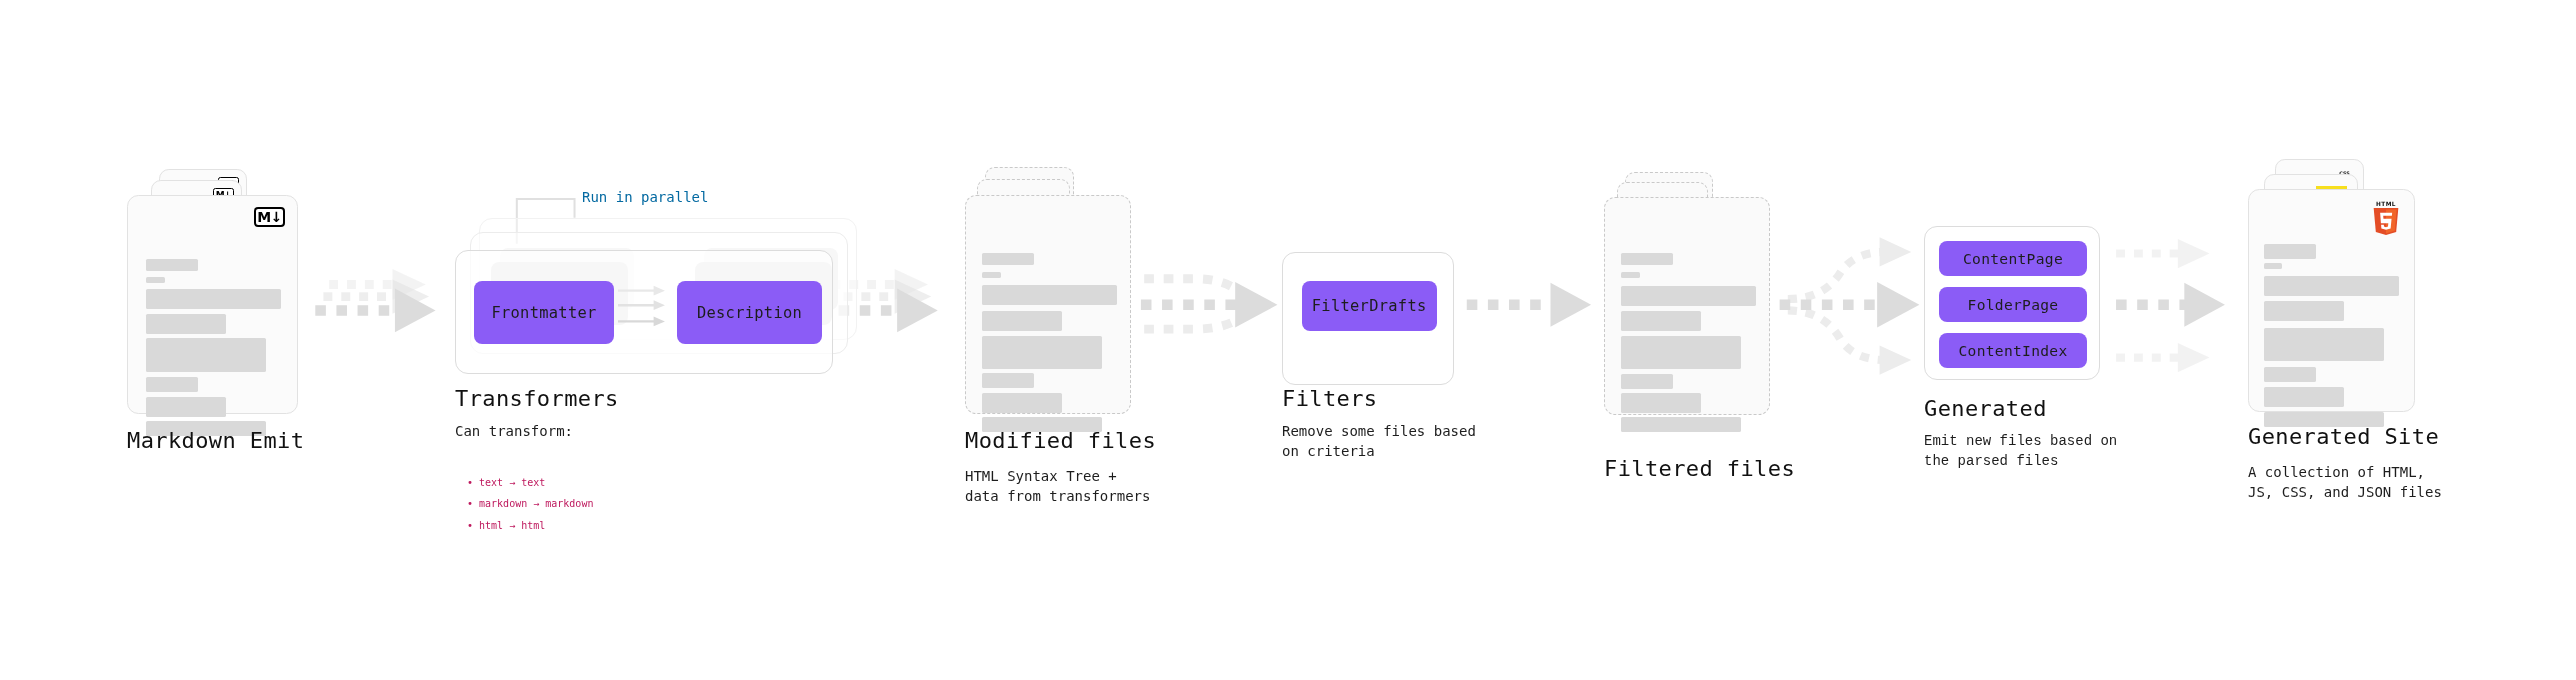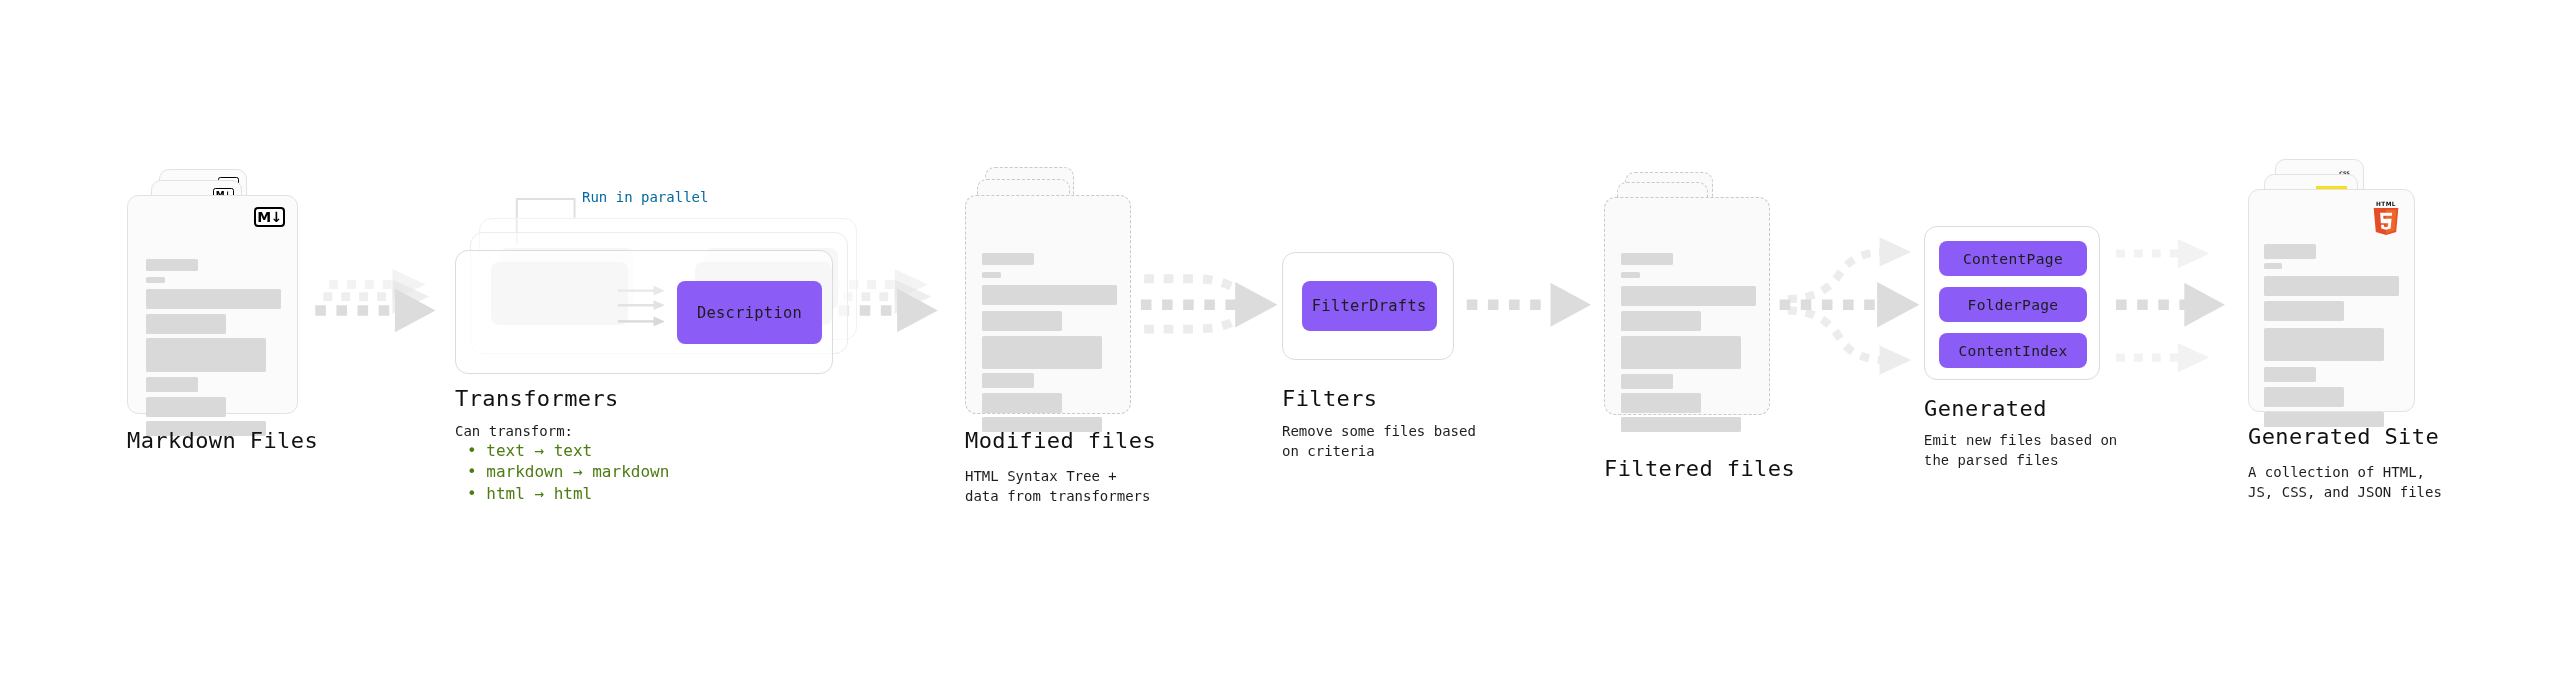--- a/index.html
+++ b/index.html
@@ -85,21 +85,21 @@
     line-height:20.3px;
     color:#1d1d1d;
     white-space:pre;
   }
   .parallel-label{
     position:absolute;
     font-size:14px;
     color:#0369a1;
     white-space:nowrap;
   }
-  .bullets{position:absolute;font-size:16px;line-height:20.3px;color:#4d7c0f;white-space:pre;}
+  .bullets{position:absolute;font-size:10px;line-height:20.3px;color:#be185d;white-space:pre;margin-top:32px;}
 
   svg{display:block;overflow:visible;}
   .arrow-layer{position:absolute;left:0;top:0;width:2576px;height:681px;pointer-events:none;}
 </style>
 </head>
 <body>
 
 <div class="stage">
 
   <svg class="arrow-layer" viewBox="0 0 3170 838">
@@ -196,36 +196,37 @@
       <div class="skel" style="left:18px;top:63px;width:52px;height:12.2px;"></div>
       <div class="skel" style="left:18px;top:81px;width:18.7px;height:5.7px;"></div>
       <div class="skel" style="left:18px;top:93px;width:135px;height:19.5px;"></div>
       <div class="skel" style="left:18px;top:118px;width:80px;height:19.5px;"></div>
       <div class="skel" style="left:18px;top:142px;width:120px;height:34px;"></div>
       <div class="skel" style="left:18px;top:181px;width:52px;height:14.6px;"></div>
       <div class="skel" style="left:18px;top:201px;width:80px;height:19.5px;"></div>
       <div class="skel" style="left:18px;top:225px;width:120px;height:14.6px;"></div>
     </div>
 
-    <div class="title" style="left:127px;top:428px;">Markdown Files</div>
+    <div class="title" style="left:127px;top:428px;">Markdown Emit</div>
   </div>
 
   <div class="node">
 
     <div class="groupbox ghost2" style="left:479px;top:218px;width:378px;height:122px;">
       <div class="chip g2" style="left:19.5px;top:29px;width:134px;height:62px;"></div>
       <div class="chip g2" style="left:224px;top:29px;width:134px;height:62px;"></div>
     </div>
 
     <div class="groupbox ghost" style="left:470px;top:232px;width:378px;height:122px;">
       <div class="chip g1" style="left:19.5px;top:29px;width:137px;height:63px;"></div>
       <div class="chip g1" style="left:224px;top:29px;width:137px;height:63px;"></div>
     </div>
 
     <div class="groupbox" style="left:455px;top:250px;width:378px;height:124px;">
+      <div class="chip" style="left:18px;top:30px;width:140px;height:63px;font-size:15.4px;">Frontmatter</div>
       <div class="chip" style="left:221px;top:30px;width:145px;height:63px;font-size:15.4px;">Description</div>
     </div>
 
     <svg style="position:absolute;left:618px;top:268px;width:89px;height:89px;" viewBox="0 0 110 110">
       <g stroke="#e8e8e8" stroke-width="3" fill="none">
         <line x1="0" y1="28" x2="48" y2="28"></line>
           <path d="M44,22 L58,28 L44,34 Z" fill="#e8e8e8" stroke="none"></path>
       </g>
       <g stroke="#e2e2e2" stroke-width="3" fill="none">
         <line x1="0" y1="46" x2="48" y2="46"></line>
@@ -262,21 +263,21 @@
       <div class="skel" style="left:16.3px;top:197px;width:80px;height:19.5px;"></div>
       <div class="skel" style="left:16.3px;top:221px;width:120px;height:14.6px;"></div>
     </div>
 
     <div class="title" style="left:965px;top:428px;">Modified files</div>
     <div class="sub" style="left:965px;top:466px;">HTML Syntax Tree +
 data from transformers</div>
   </div>
 
   <div class="node">
-    <div class="groupbox" style="left:1282px;top:252px;width:172px;height:108px;background:#ffffff;">
+    <div class="groupbox" style="left:1282px;top:252px;width:172px;height:133px;background:#ffffff;">
       <div class="chip" style="left:18.7px;top:28px;width:135px;height:50px;font-size:15.4px;">FilterDrafts</div>
     </div>
 
     <div class="title" style="left:1282px;top:386px;">Filters</div>
     <div class="sub" style="left:1282px;top:421px;">Remove some files based
 on criteria</div>
   </div>
 
   <div class="node">
     <div class="doccard dashed" style="left:1625px;top:172px;width:88px;height:47px;border-radius:9.8px;"></div>

